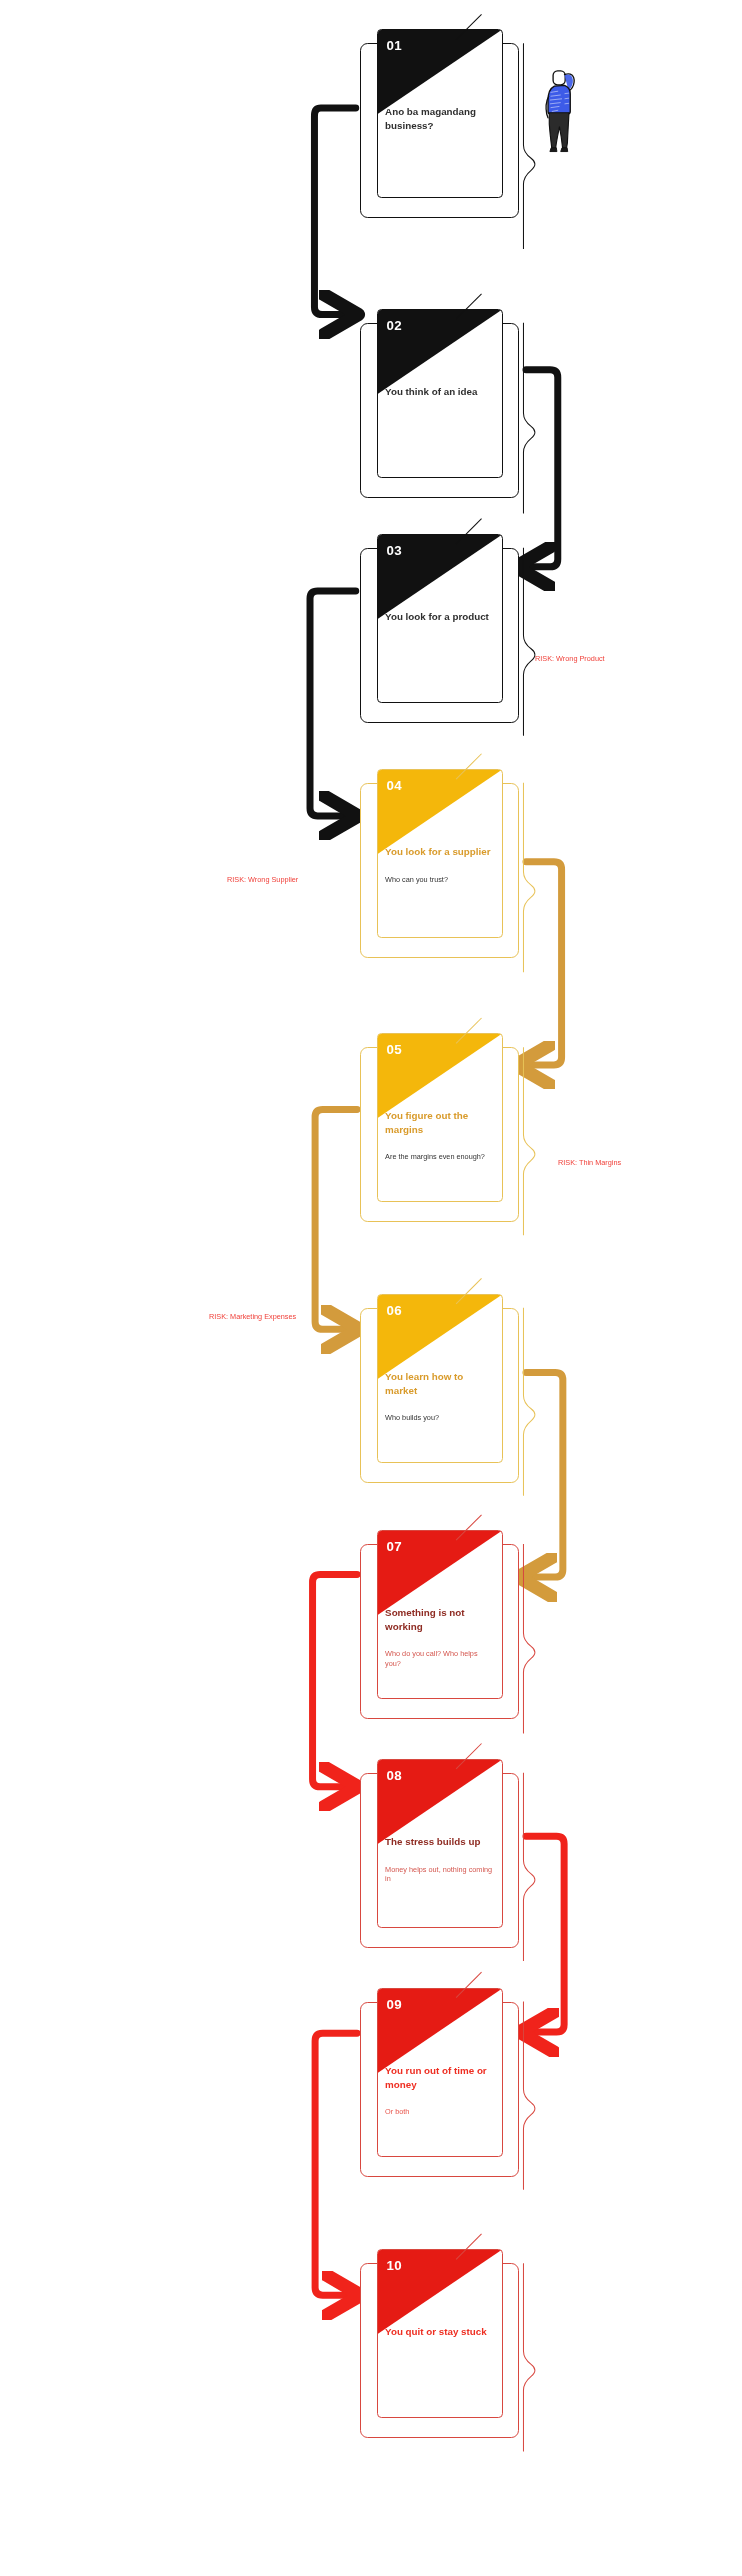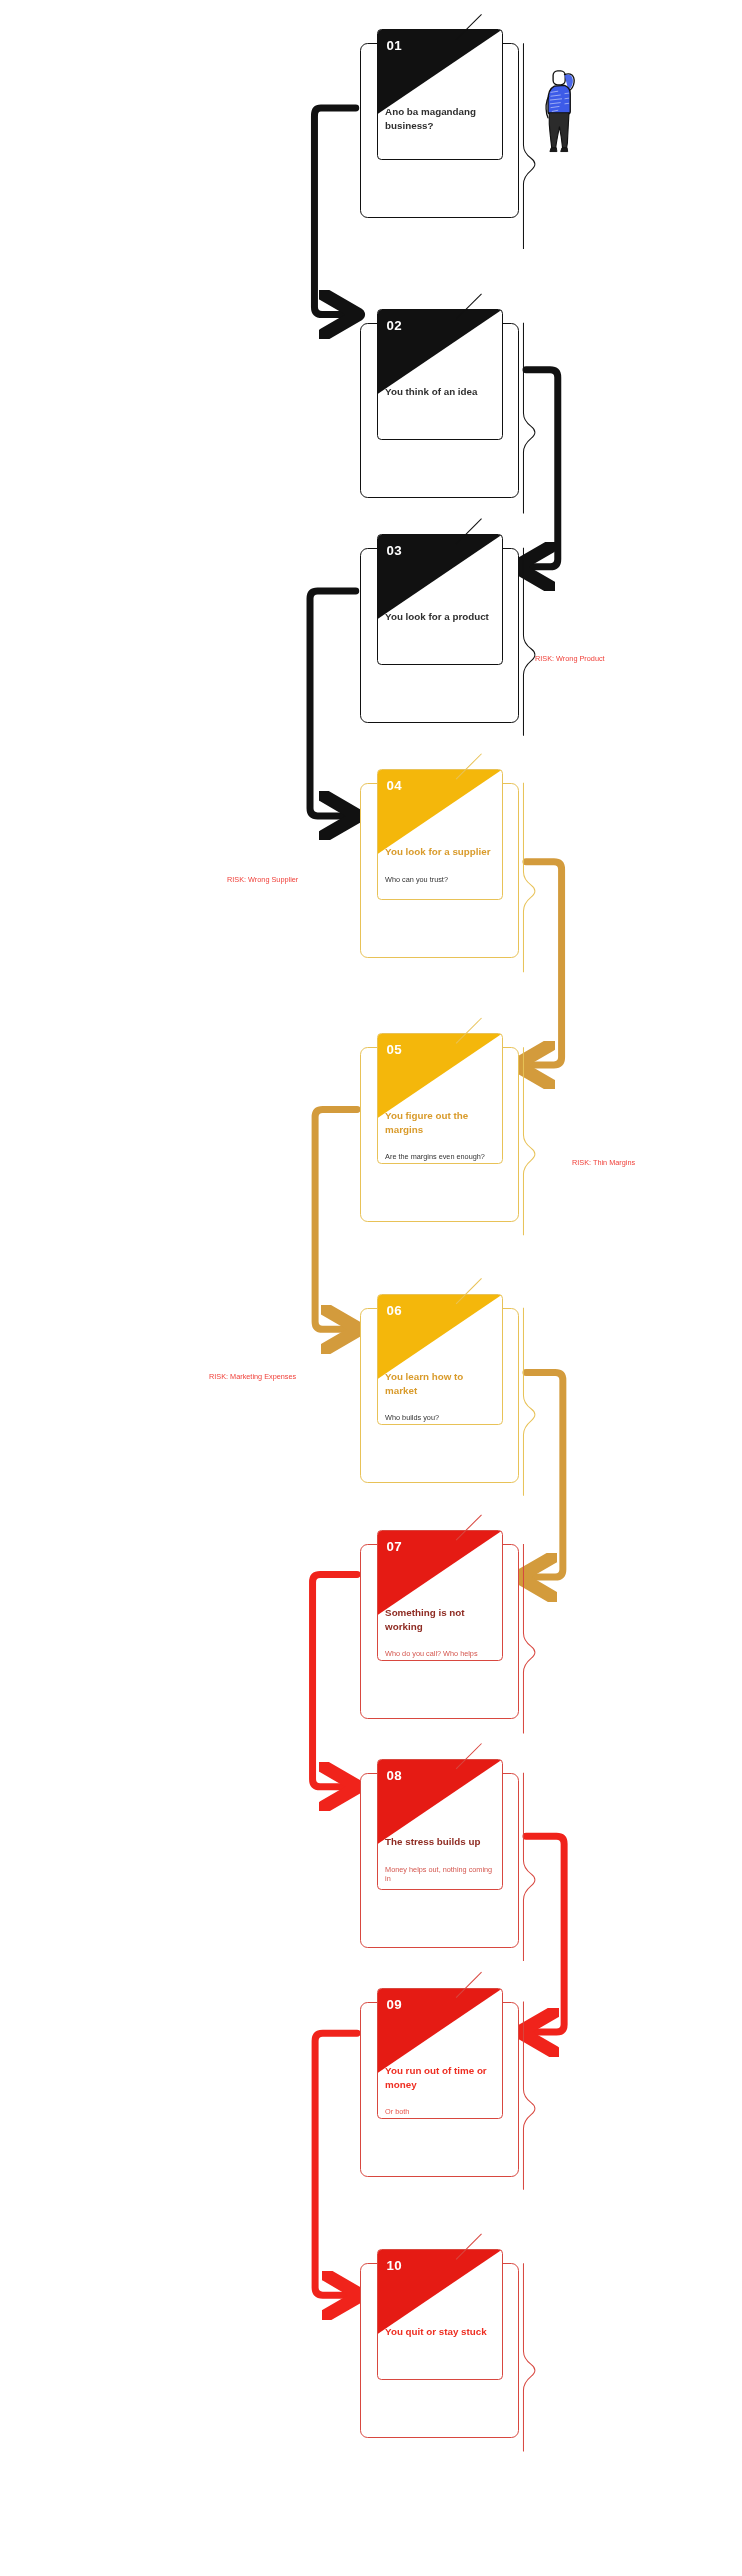--- a/index.html
+++ b/index.html
@@ -8,21 +8,21 @@
 
   #stage{position:absolute;left:0;top:0;width:742px;height:2576px;}
 
   
   #arrows{position:absolute;left:0;top:0;width:742px;height:2576px;z-index:1;}
 
   
   .step{position:absolute;z-index:3;width:160px;}
   .outer{position:absolute;left:0;top:14px;width:159px;height:175px;
          border:1px solid #111;border-radius:7.6px;box-sizing:border-box;background:#fff;}
-  .inner{position:absolute;left:16.5px;top:0px;width:126px;height:131px;
+  .inner{position:absolute;left:16.5px;top:0px;width:126px;height:169px;
          border:1px solid #111;border-radius:4.4px;box-sizing:border-box;background:#fff;
          overflow:hidden;}
   .fold{position:absolute;left:0;top:0;width:100%;height:84px;background:#111;
         clip-path:polygon(0 0,100% 0,0 100%);}
   .foldline{position:absolute;left:0;top:0;width:100%;height:95px;pointer-events:none;}
   .num{position:absolute;left:9px;top:8.3px;font-size:13.3px;font-weight:700;color:#fff;
        letter-spacing:0.3px;}
   .body{position:absolute;left:0;top:75px;width:100%;padding:0 7.6px;box-sizing:border-box;
         }
   .title{font-size:9.8px;font-weight:700;line-height:1.38;color:#2f2f2f;}
@@ -233,22 +233,22 @@
       <line x1="718" y1="2052" x2="758" y2="2012" stroke="#E8C257"></line>
       <line x1="718" y1="2424" x2="758" y2="2384" stroke="#D8473F"></line>
       <line x1="718" y1="2784" x2="758" y2="2744" stroke="#D8473F"></line>
       <line x1="718" y1="3144" x2="758" y2="3104" stroke="#D8473F"></line>
       <line x1="718" y1="3556" x2="758" y2="3516" stroke="#D8473F"></line>
     </g>
   </svg>
 
   <div class="risk" style="left:535px;top:654px;">RISK: Wrong Product</div>
   <div class="risk" style="left:227px;top:875px;">RISK: Wrong Supplier</div>
-  <div class="risk" style="left:572px;top:1158px;">RISK: Thin Margins</div>
-  <div class="risk" style="left:203px;top:1372px;padding-left:6px;">RISK: Marketing Expenses</div>
+  <div class="risk" style="left:558px;top:1158px;">RISK: Thin Margins</div>
+  <div class="risk" style="left:203px;top:1312px;padding-left:6px;">RISK: Marketing Expenses</div>
 
   <svg id="person" viewBox="0 0 72 140">
 
     <rect x="22" y="6" width="19" height="22" rx="7" fill="#fff" stroke="#111" stroke-width="2.1"></rect>
 
     <path d="M40,12 C50,8 56,14 55,24 C54,32 50,36 46,38" fill="none" stroke="#111" stroke-width="2.1" stroke-linecap="round"></path>
     <path d="M40,13 C49,9 54,15 53,24 C52,31 49,34 46,36" fill="#3D5BE8" stroke="none" opacity=".92"></path>
 
     <path d="M24,30 C18,33 14,40 14,52 L14,70 C14,73 16,74 19,74 L44,74
              C47,74 49,73 49,70 L49,42 C49,35 45,31 40,29 Z" fill="#3D5BE8" stroke="#111" stroke-width="2.1" stroke-linejoin="round"></path>

